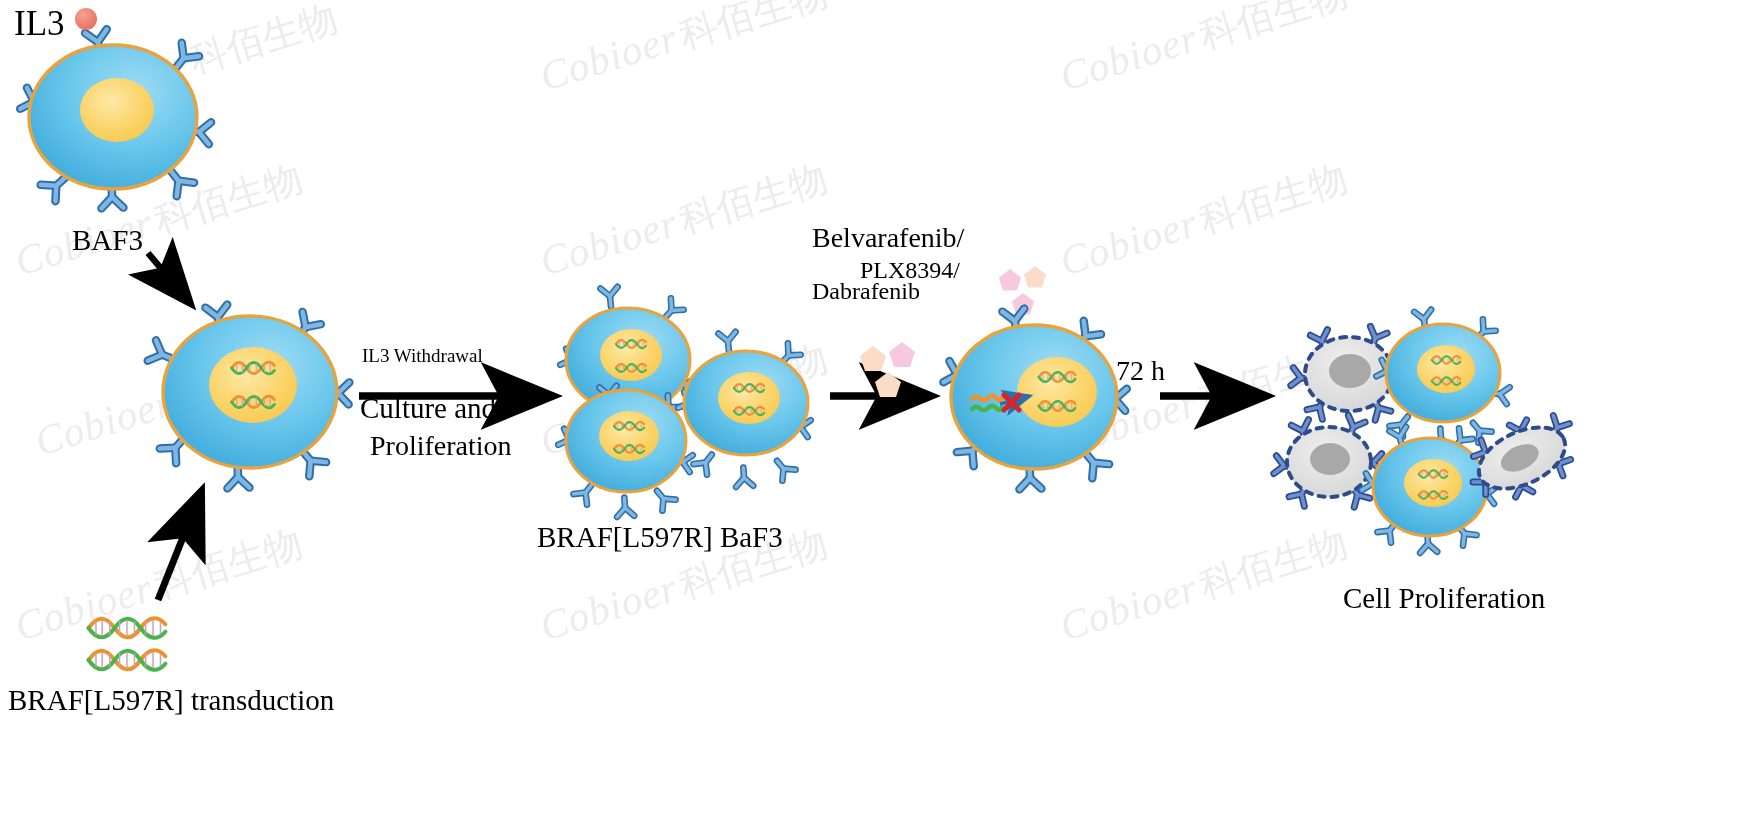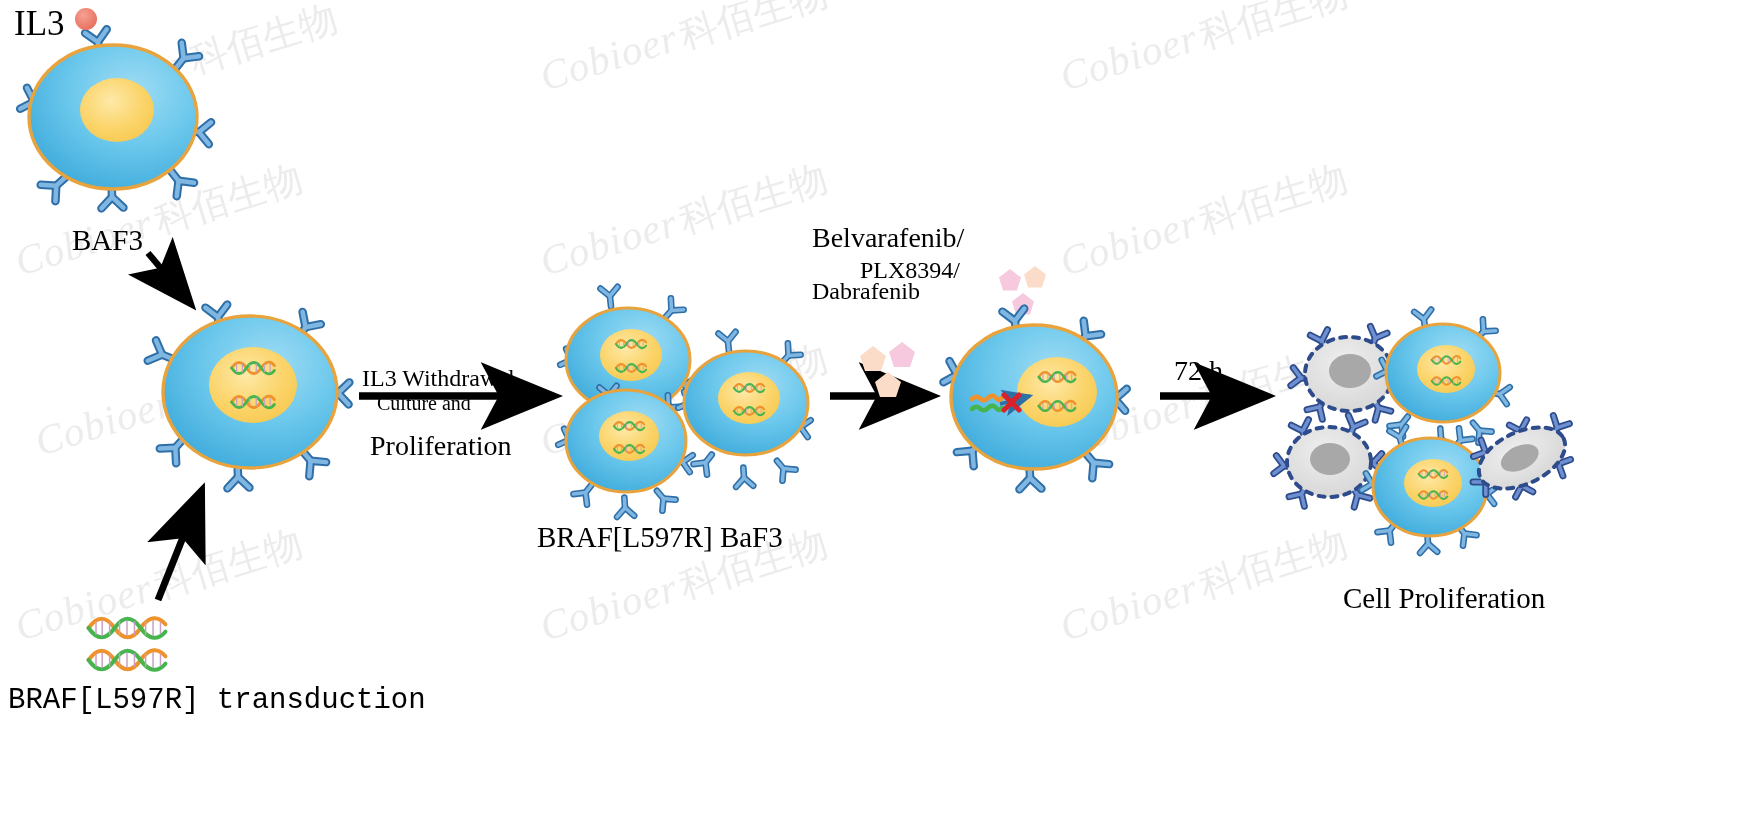--- a/index.html
+++ b/index.html
@@ -346,29 +346,29 @@
       <ellipse cx="0" cy="0" rx="46" ry="26" fill="url(#deadG)" stroke="#2E4C8C" stroke-width="4" stroke-dasharray="6 7" stroke-linecap="round"></ellipse>
       <ellipse cx="-2" cy="-1" rx="20" ry="12" fill="#A8A8A8"></ellipse>
     </g>
 
   </svg>
 
   <div class="lbl" style="left:14px;top:3px;font-size:35px;">IL3</div>
 
   <div class="lbl" style="left:72px;top:223px;font-size:29px;font-family:Liberation Serif, serif;">BAF3</div>
 
-  <div class="lbl" style="left:8px;top:683px;font-size:29px;font-family:Liberation Mono, monospace;">BRAF[L597R] transduction</div>
-
-  <div class="lbl" style="left:362px;top:344px;font-size:24px;margin-top:20px;">IL3 Withdrawal</div>
-  <div class="lbl" style="left:377px;top:391px;font-size:20px;">Culture and</div>
+  <div class="lbl" style="left:8px;top:683px;font-size:29px;">BRAF[L597R] transduction</div>
+
+  <div class="lbl" style="left:362px;top:344px;font-size:19px;">IL3 Withdrawal</div>
+  <div class="lbl" style="left:360px;top:391px;font-size:29px;">Culture and</div>
   <div class="lbl" style="left:370px;top:429px;font-size:28px;text-align:center;">Proliferation</div>
 
   <div class="lbl" style="left:537px;top:520px;font-size:29px;">BRAF[L597R] BaF3</div>
 
   <div class="lbl" style="left:812px;top:221px;font-size:28px;">Belvarafenib/</div>
   <div class="lbl" style="left:860px;top:256px;font-size:24px;">PLX8394/</div>
   <div class="lbl" style="left:812px;top:277px;font-size:24px;">Dabrafenib</div>
 
-  <div class="lbl" style="left:1174px;top:354px;font-size:28px;">72 h</div>
+  <div class="lbl" style="left:1116px;top:354px;font-size:28px;">72 h</div>
 
   <div class="lbl" style="left:1343px;top:581px;font-size:29px;text-align:center;">Cell Proliferation</div>
 
 </div>
 
 </body></html>

